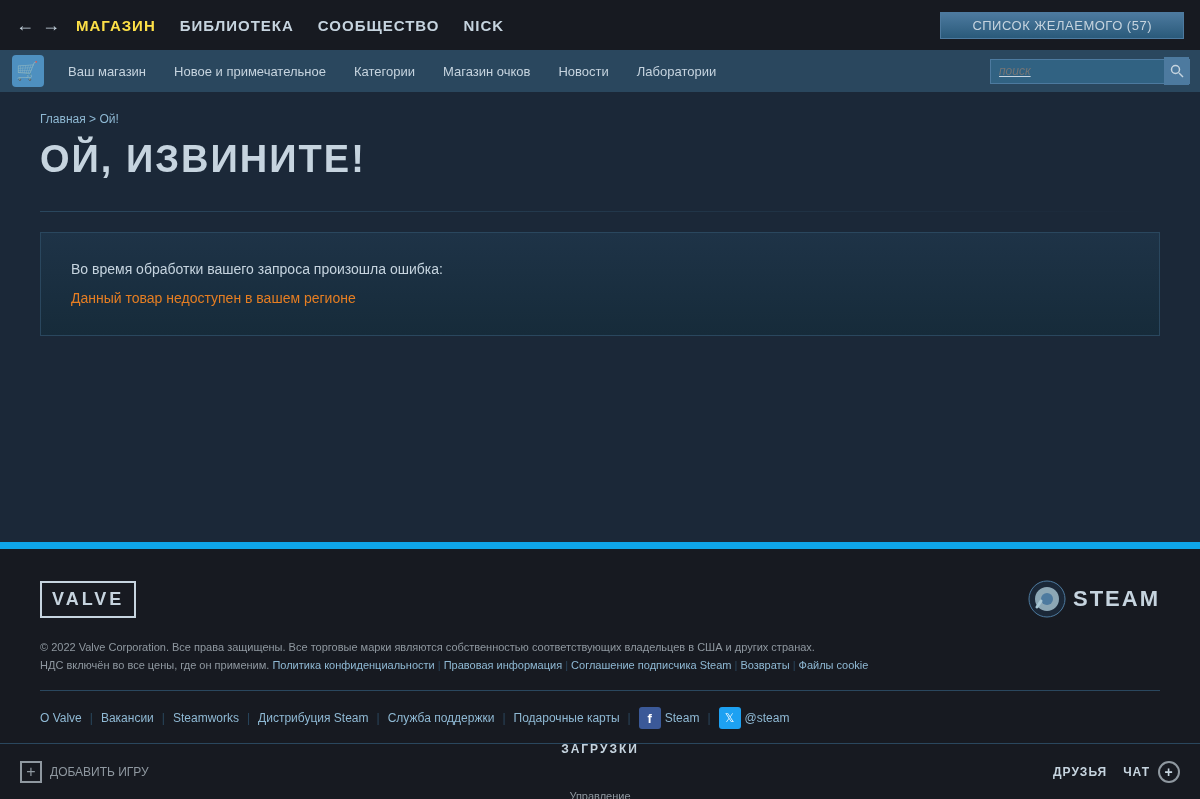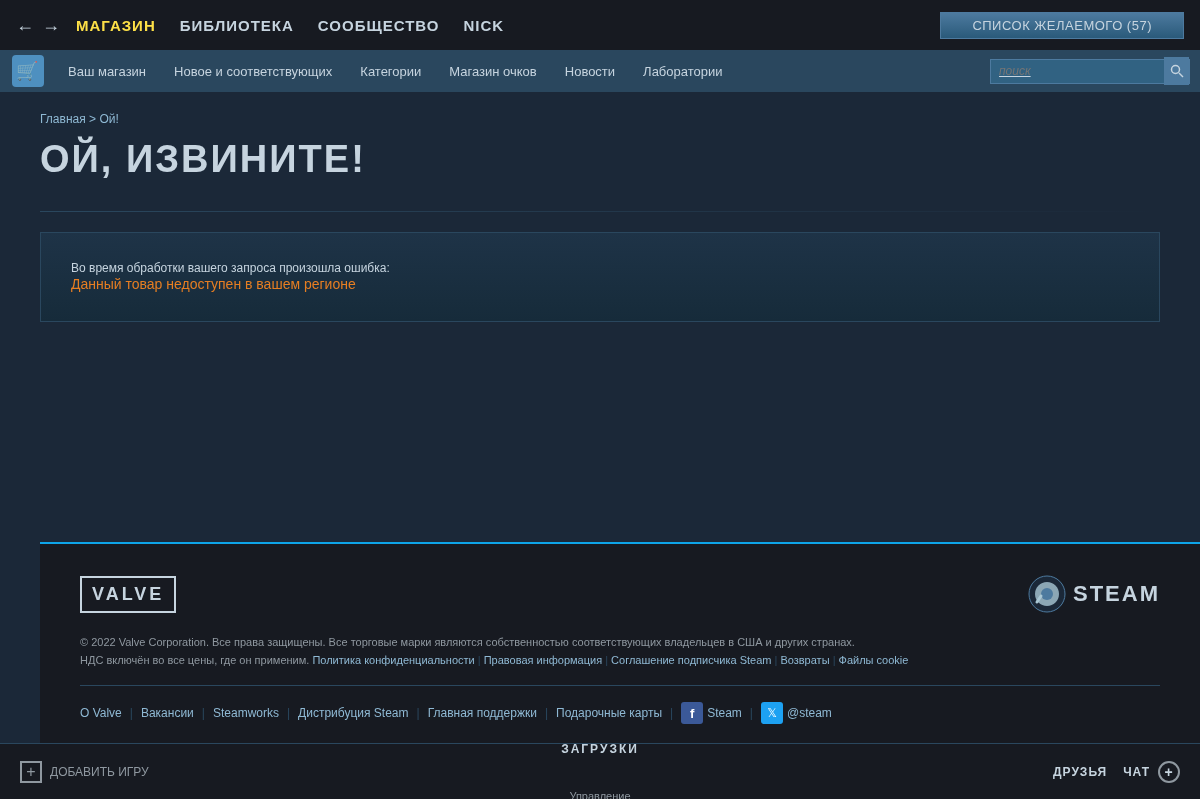--- a/index.html
+++ b/index.html
@@ -162,43 +162,43 @@
     }
 
     
     .error-box {
       background: linear-gradient(to bottom, #1e3347, #162b3a);
       border: 1px solid #2a475e;
       padding: 28px 30px;
       margin-bottom: 30px;
     }
     .error-text {
-      font-size: 12px;
-      color: #c6d4df;
+      font-size: 14px;
+      color: #c6d4df;
+      margin-bottom: 12px;
     }
     .error-link {
       color: #e67e22;
       text-decoration: none;
       font-size: 14px;
       cursor: pointer;
     }
 
     
     .separator {
       height: 1px;
       background: linear-gradient(to right, #2a475e, transparent);
       margin: 10px 0 20px 0;
     }
 
     
     .footer {
       background: #171a21;
       padding: 30px 40px 20px 40px;
-      border-top: 2px solid #0ea5e9;
-      margin-left: 40px;
+      border-top: 7px solid #0ea5e9;
     }
     .footer-top {
       display: flex;
       justify-content: space-between;
       align-items: center;
       margin-bottom: 20px;
     }
     .valve-logo {
       border: 2px solid #c6d4df;
       padding: 6px 10px;
@@ -376,21 +376,21 @@
   </div>
   <button class="wishlist-btn">СПИСОК ЖЕЛАЕМОГО (57)</button>
 </div>
 
 <div class="store-nav">
   <div class="store-icon">
     <div class="store-icon-img">🛒</div>
   </div>
   <div class="store-nav-links">
     <a class="store-nav-link">Ваш магазин</a>
-    <a class="store-nav-link">Новое и соответствующих</a>
+    <a class="store-nav-link">Новое и примечательное</a>
     <a class="store-nav-link">Категории</a>
     <a class="store-nav-link">Магазин очков</a>
     <a class="store-nav-link">Новости</a>
     <a class="store-nav-link">Лаборатории</a>
   </div>
   <div class="search-box">
     <input class="search-input" type="text" placeholder="поиск" style="">
     <button class="search-btn">
       <svg width="14" height="14" viewBox="0 0 14 14" fill="#c6d4df">
         <circle cx="5.5" cy="5.5" r="4" stroke="#c6d4df" stroke-width="1.5" fill="none"></circle>
@@ -452,21 +452,21 @@
 
   <div class="footer-bottom-links">
     <a class="footer-bottom-link">О Valve</a>
     <span class="footer-sep">|</span>
     <a class="footer-bottom-link">Вакансии</a>
     <span class="footer-sep">|</span>
     <a class="footer-bottom-link">Steamworks</a>
     <span class="footer-sep">|</span>
     <a class="footer-bottom-link">Дистрибуция Steam</a>
     <span class="footer-sep">|</span>
-    <a class="footer-bottom-link">Главная поддержки</a>
+    <a class="footer-bottom-link">Служба поддержки</a>
     <span class="footer-sep">|</span>
     <a class="footer-bottom-link">Подарочные карты</a>
     <span class="footer-sep">|</span>
     <a class="social-link">
       <div class="fb-icon">f</div>
       <span>Steam</span>
     </a>
     <span class="footer-sep">|</span>
     <a class="social-link">
       <div class="tw-icon">𝕏</div>

